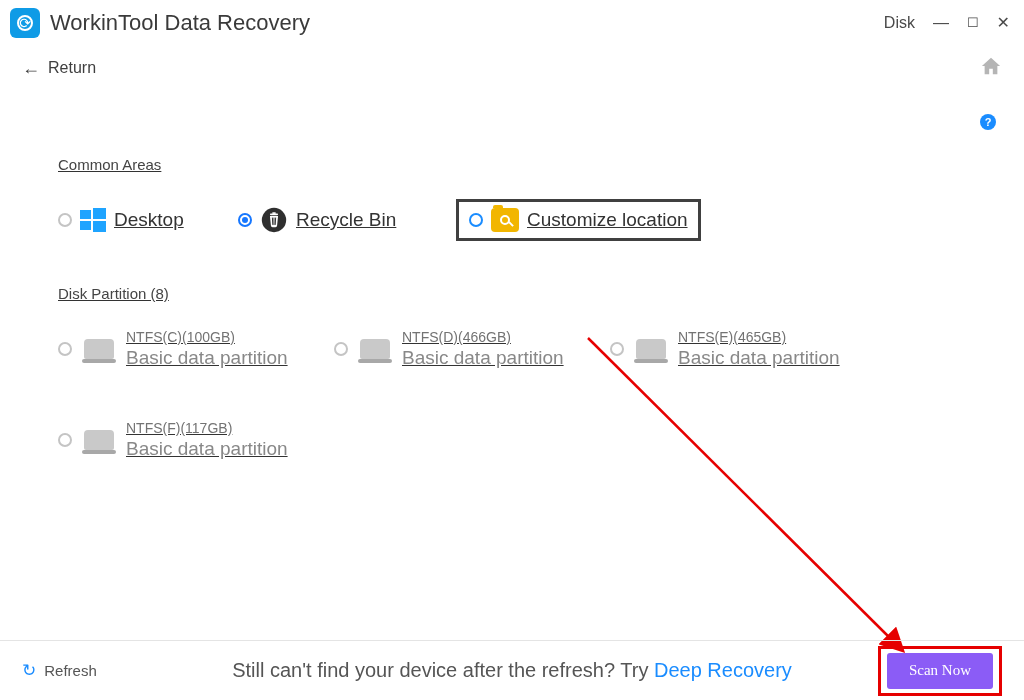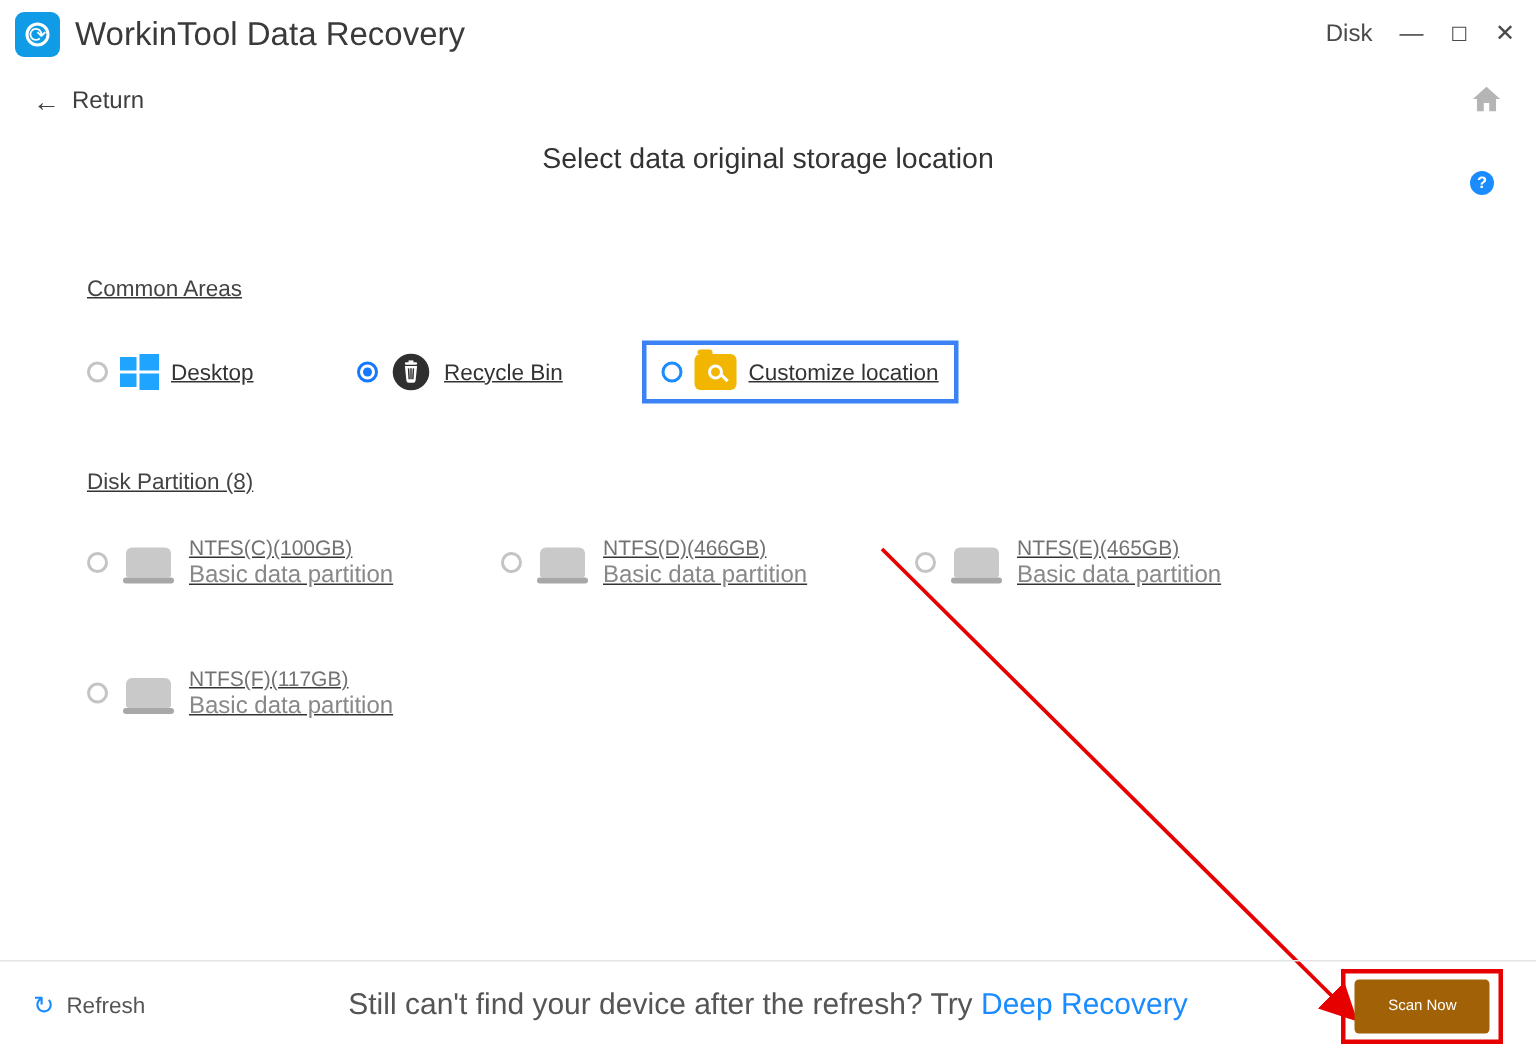--- a/index.html
+++ b/index.html
@@ -70,38 +70,39 @@
     width: 16px; height: 16px; border-radius: 50%;
     background: #1a8cff; color: #fff;
     font-size: 11px; font-weight: bold;
     display: flex; align-items: center; justify-content: center;
   }
 
   .content { padding: 0 34px; margin-top: 66px; position: relative; text-decoration: underline; }
   .section-label { font-size: 15px; color: #444; margin-bottom: 26px; }
 
   .common-row { display: flex; align-items: center; margin-bottom: 44px; }
-  .radio-item { display: flex; align-items: center; gap: 8px; font-size: 15px; color: #333; cursor: pointer; }
+  .radio-item { display: flex; align-items: center; gap: 8px; font-size: 19px; color: #333; cursor: pointer; }
   .radio-item .radio {
     width: 14px; height: 14px; border: 2px solid #c4c4c4; border-radius: 50%;
     display: inline-block; position: relative;
   }
   .radio-item.selected .radio { border-color: #1677ff; }
   .radio-item.selected .radio::after {
     content: ""; position: absolute; inset: 2px; border-radius: 50%; background: #1677ff;
   }
   .radio-item .icon-slot { display: flex; align-items: center; justify-content: center; }
 
   .common-row .ci-desktop   { width: 180px; }
   .common-row .ci-recyclebin{ width: 190px; }
   .common-row .ci-customize { padding: 6px 10px; }
 
   .highlight-box {
-    border: 3px solid #3b82f6;
+    border: 3px solid #404040;
     padding: 4px 10px;
+    margin-left: 28px;
   }
 
   
   .desktop-icon { width: 26px; height: 24px; display: inline-block; }
   .desktop-icon svg rect { fill: #1fa4ff; }
 
   .recyclebin-icon {
     width: 28px; height: 26px;
     display: flex; align-items: center; justify-content: center;
     color: #2f2f2f;
@@ -138,21 +139,21 @@
     background: #c9c9c9;
     border-radius: 4px 4px 2px 2px;
     position: relative;
   }
   .disk-icon::after {
     content: ""; position: absolute; left: -2px; right: -2px; bottom: -4px;
     height: 4px; background: #a8a8a8; border-radius: 2px;
   }
   .disk-texts { display: flex; flex-direction: column; line-height: 1.3; }
   .disk-name { font-size: 14px; color: #737373; }
-  .disk-desc { font-size: 16px; color: #888; }
+  .disk-desc { font-size: 19px; color: #888; }
 
   
   .anno-arrow {
     position: absolute;
     left: 554px; top: 172px;
     width: 340px; height: 330px;
     pointer-events: none;
   }
 
   
@@ -172,28 +173,29 @@
     font-size: 20px; color: #555;
     white-space: nowrap;
   }
   .footer-center .deep-link { color: #1a8cff; cursor: pointer; }
   .scan-now-wrap {
     margin-left: auto;
     border: 3px solid #e60000;
     padding: 4px 6px;
   }
   .scan-btn {
-    background: #a16207;
+    background: #8b5cf6;
     color: #fff;
     border: none;
     height: 36px;
     padding: 0 22px;
-    font-size: 10px;
+    font-size: 15px;
     border-radius: 3px;
     cursor: pointer;
+    font-family: Liberation Serif, serif;
   }
 </style>
 </head>
 <body>
 
 <div class="titlebar">
   <div class="tb-logo">
     <div class="tb-logo-inner">⟳</div>
   </div>
   <div class="tb-title">WorkinTool Data Recovery</div>
@@ -213,21 +215,20 @@
   </div>
   <div class="spacer"></div>
   <div class="home-icon">
     <svg width="22" height="20" viewBox="0 0 24 22">
         <path fill="#b5b5b5" d="M12 2 L22 11 H19 V20 H14 V14 H10 V20 H5 V11 H2 Z"></path>
       </svg>
   </div>
 </div>
 
 <div class="main">
-  <div class="page-title">Select data original storage location</div>
 
   <div class="help-link">
     <span class="help-q">?</span>
   </div>
 
   <div class="content">
 
     <div class="section-label">Common Areas</div>
 
     <div class="common-row">

